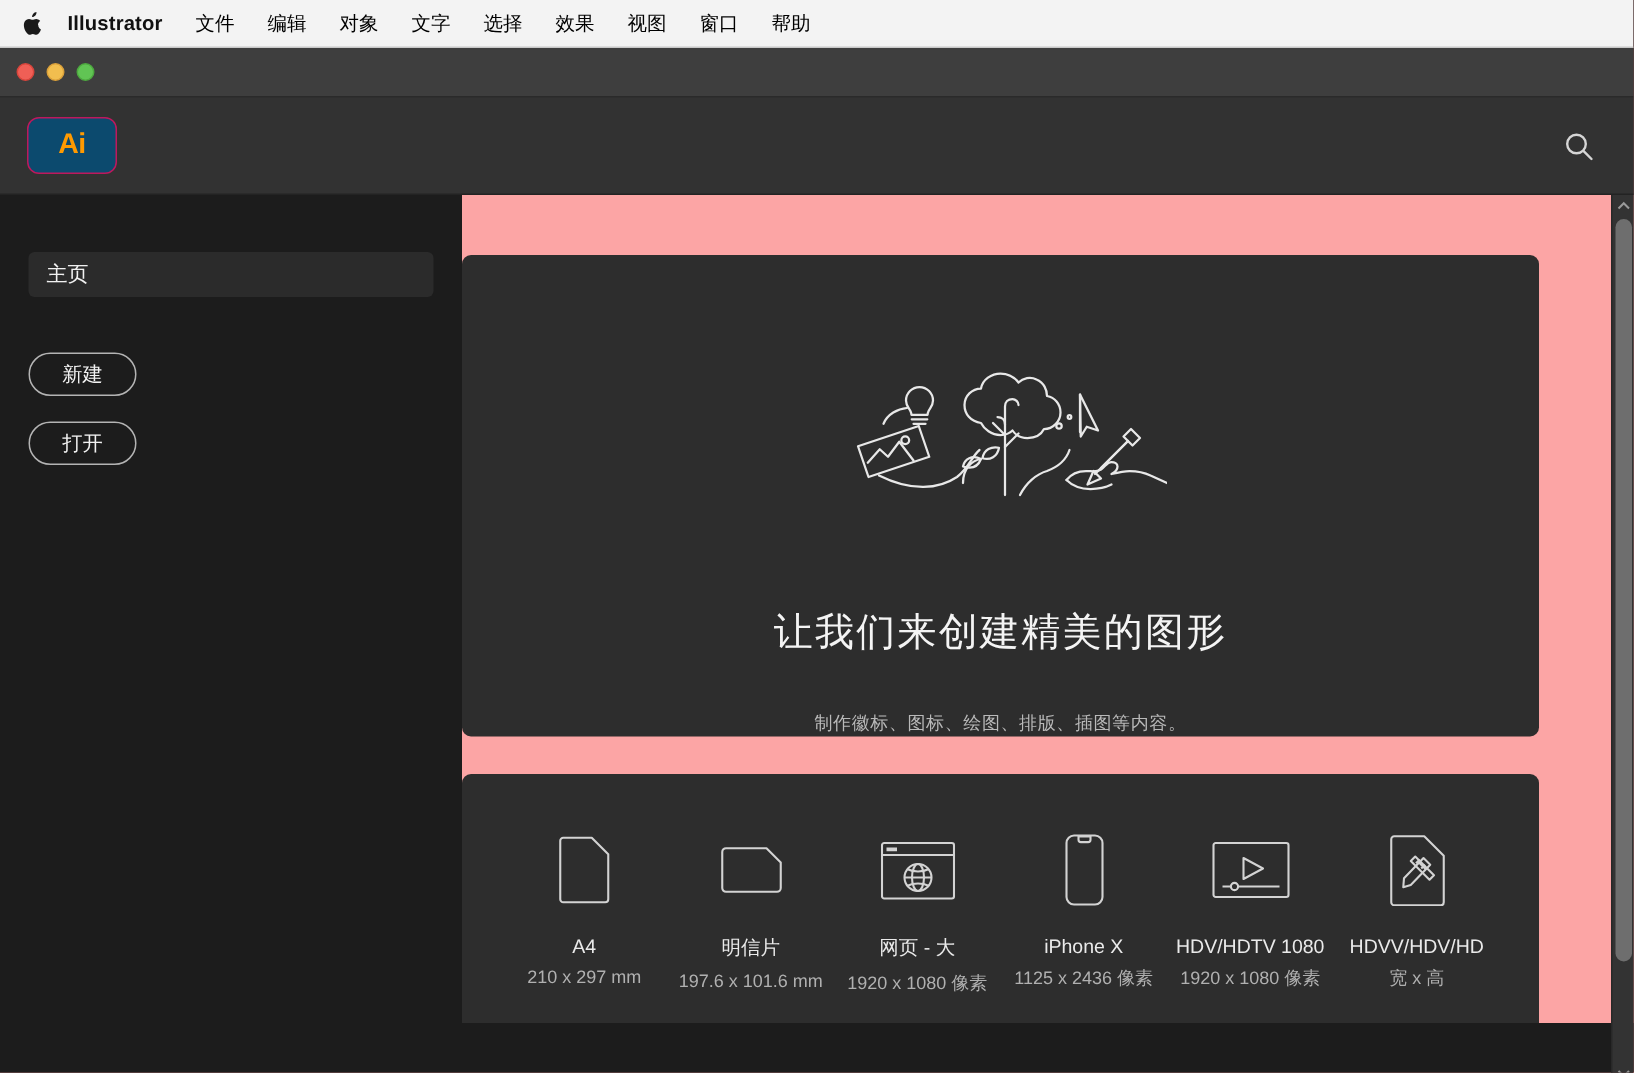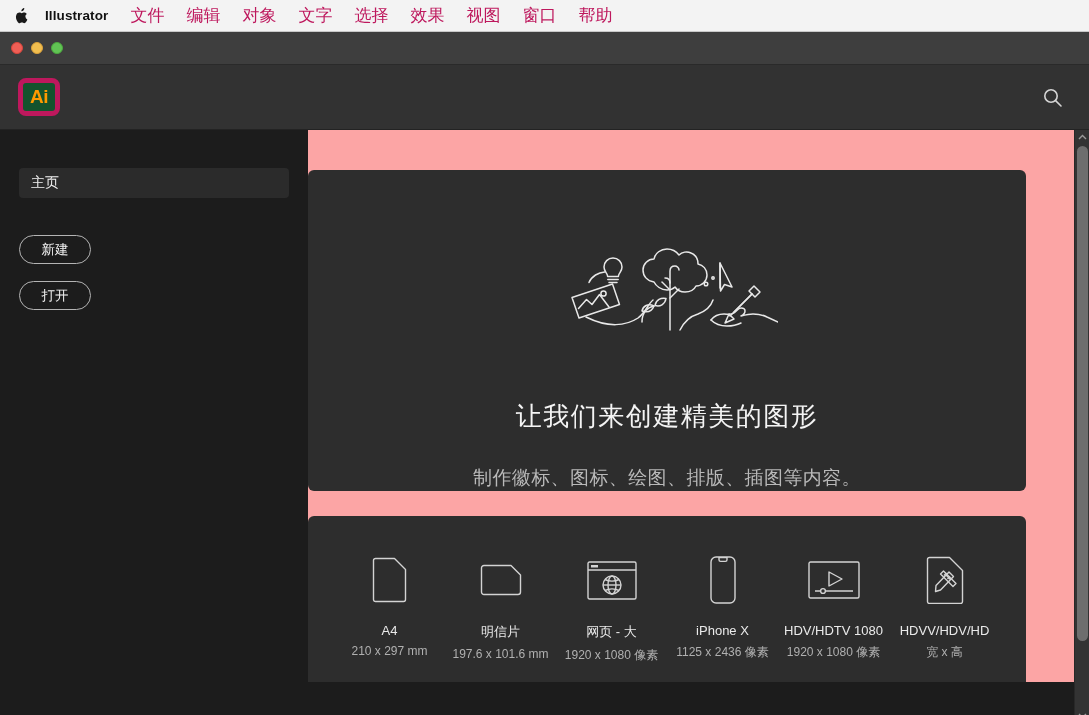--- a/index.html
+++ b/index.html
@@ -28,22 +28,22 @@
     color: #1a1a1a;
   }
   .menu-app {
     font-size: 13.5px;
     font-weight: bold;
     color: #111;
     padding: 0 11px;
     letter-spacing: 0.1px;
   }
   .menu-item {
-    font-size: 17px;
-    color: #be185d;
+    font-size: 13px;
+    color: #000000;
     padding: 0 11px;
     white-space: nowrap;
   }
 
   
   .titlebar {
     height: 33px;
     background: #3e3e3e;
     border-bottom: 1px solid #2a2a2a;
     display: flex;
@@ -64,29 +64,29 @@
     background: #323232;
     border-bottom: 1px solid #232323;
     display: flex;
     align-items: center;
     justify-content: space-between;
     padding: 0 20px 0 18px;
     position: relative;
     z-index: 15;
   }
   .ai-logo {
-    width: 42px; height: 38px;
+    width: 60px; height: 38px;
     border-radius: 8px;
-    background: #14532d;
+    background: #0c4a6e;
     display: flex; align-items: center; justify-content: center;
     font-size: 19px;
     font-weight: bold;
     color: #ff9a00;
     letter-spacing: -0.4px;
-    border: 5px solid #be185d;
+    border: 1px solid #be185d;
   }
   .search-btn {
     width: 34px; height: 34px;
     display: flex; align-items: center; justify-content: center;
     color: #d5d5d5;
   }
 
   
   .body-wrap {
     display: flex;
@@ -144,21 +144,21 @@
     padding-top: 68px;
   }
   .hero-art { width: 222px; height: 96px; margin-bottom: 48px; }
   .hero-title {
     font-size: 26px;
     color: #f4f4f4;
     letter-spacing: 1.5px;
     margin-bottom: 14px;
   }
   .hero-sub {
-    font-size: 19px;
+    font-size: 12px;
     color: #b9b9b9;
     letter-spacing: 0.4px;
   }
 
   .quick-card {
     margin-top: 25px;
     height: 260px;
     padding-top: 38px;
   }
   .quick-title {

